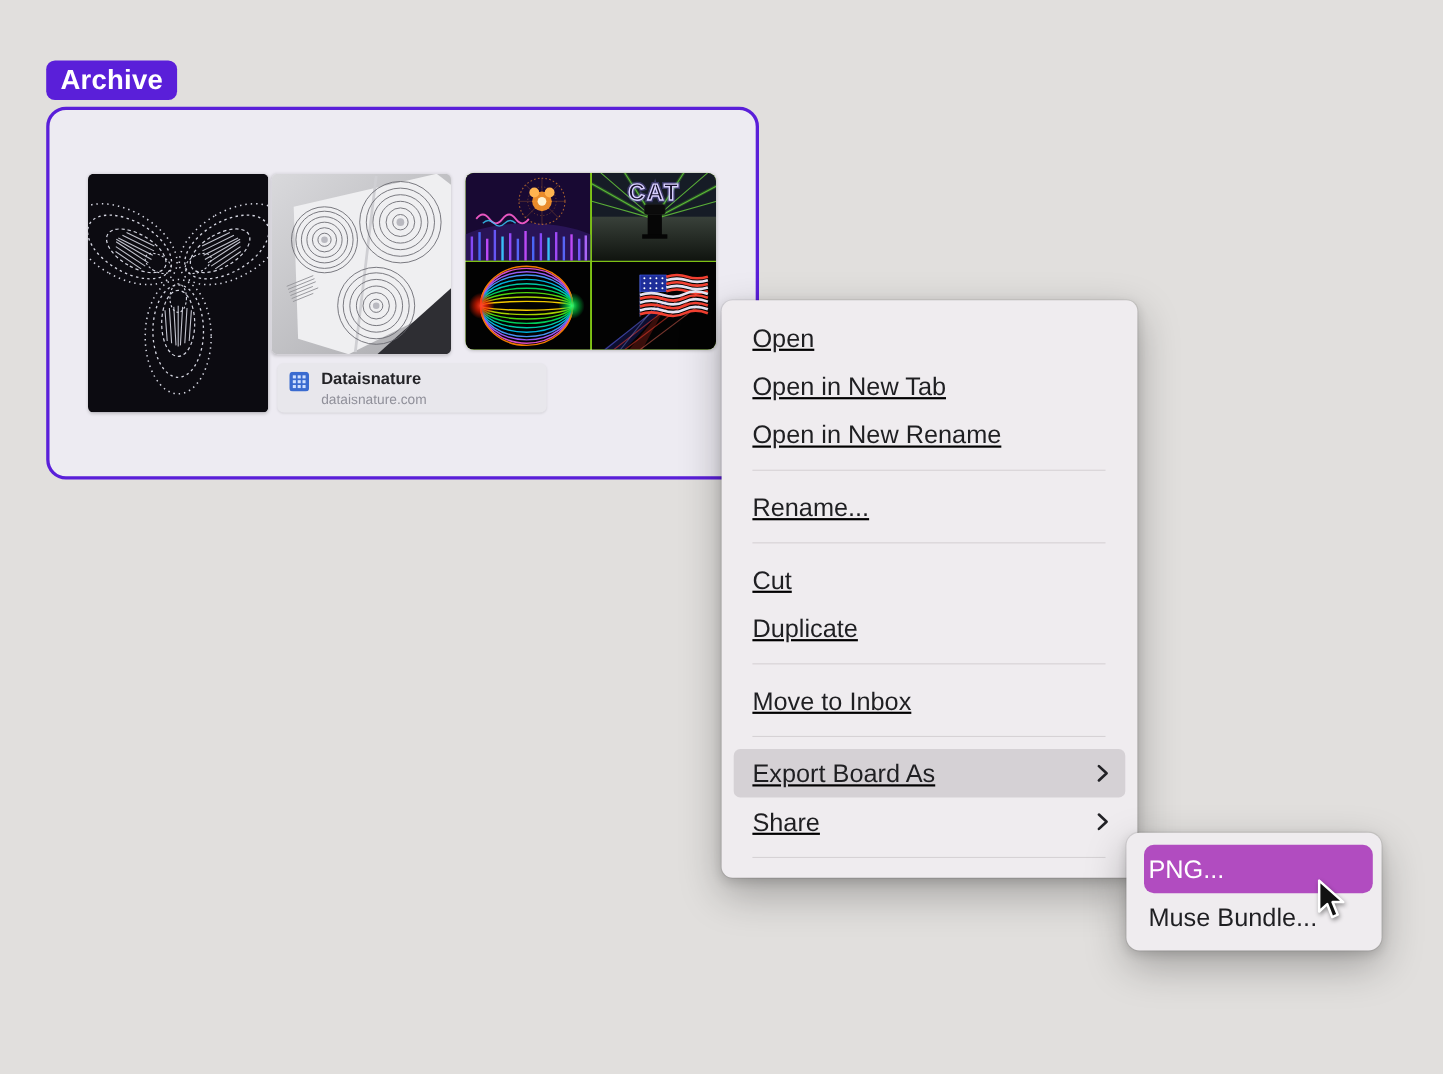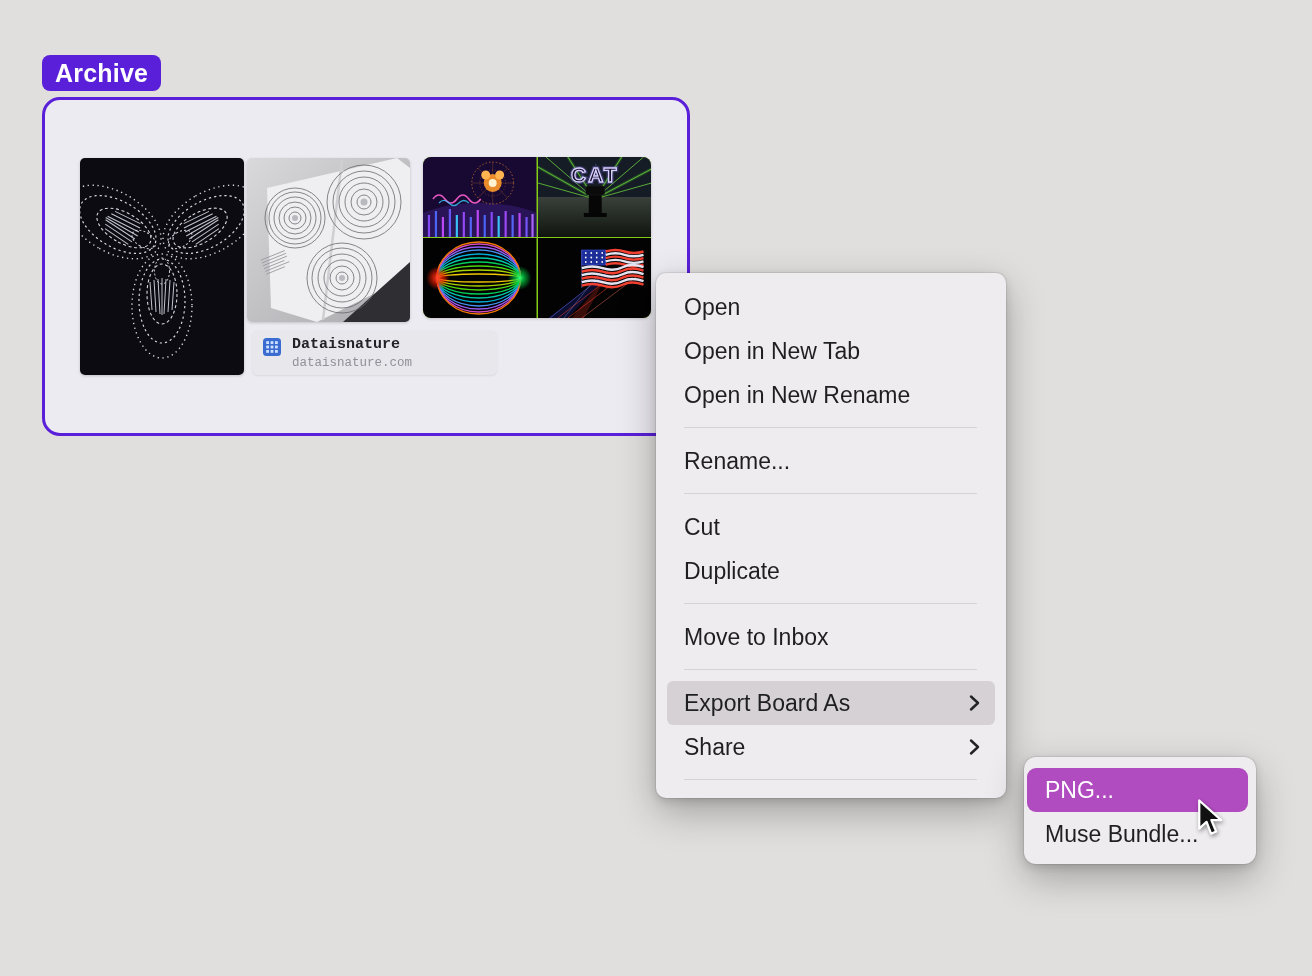--- a/index.html
+++ b/index.html
@@ -28,51 +28,51 @@
   #thumb-lasers{left:378px;top:57px;width:228px;height:161px;border-radius:8px;}
   .laser-grid{display:grid;grid-template-columns:1fr 1fr;grid-template-rows:1fr 1fr;
     gap:1px;background:#84cc16;width:100%;height:100%;}
   .laser-grid svg{width:100%;height:100%;display:block;}
   
   .link-card{
     position:absolute;left:207px;top:230px;width:245px;height:45px;
     background:#e8e7ec;border-radius:6px;box-sizing:border-box;
     padding:6px 10px 0 11px;display:flex;align-items:flex-start;
     box-shadow:0 1px 2px rgba(0,0,0,.08);
-    font-family:Liberation Mono, monospace;
   }
   .link-card .fav{flex:0 0 18px;margin-top:2px;}
   .link-card .col{margin-left:11px;min-width:0;}
   .link-title{font-size:15px;font-weight:bold;color:#232327;line-height:18px;}
   .link-url{font-size:12.5px;color:#90909a;line-height:15px;margin-top:2px;}
   
   .menu{
-    position:absolute;left:656px;top:273px;width:350px;box-sizing:border-box;
+    position:absolute;left:656px;top:273px;width:378px;box-sizing:border-box;
     background:var(--menu-bg,#efecef);border-radius:10px;
     padding:12px 0 7px 0;
     box-shadow:0 0 0 1px rgba(0,0,0,.07),0 14px 38px rgba(0,0,0,.28),0 3px 10px rgba(0,0,0,.14);
+    text-decoration:underline;
   }
   .menu-item{
     height:44px;margin:0 11px;padding:0 15px 0 17px;border-radius:6px;
     display:flex;align-items:center;
     font-size:23px;color:var(--menu-text,#1f1f22);
   }
   .menu-item.hl{background:var(--menu-highlight,#d5d1d5);}
   .mi-label{white-space:nowrap;}
   .chev{margin-left:auto;display:flex;align-items:center;}
   .menu-sep{height:1px;background:#d6d2d5;margin:10px 29px 11px 28px;}
   
   .submenu{
     position:absolute;left:1024px;top:757px;width:232px;box-sizing:border-box;
     background:var(--menu-bg,#efecef);border-radius:12px;
     padding:11px 0 8px 0;
     box-shadow:0 0 0 1px rgba(0,0,0,.07),0 14px 38px rgba(0,0,0,.28),0 3px 10px rgba(0,0,0,.14);
   }
   .sub-item{
-    height:44px;margin:0 8px 0 3px;padding:0 0 0 18px;border-radius:9px;
+    height:44px;margin:0 8px 0 16px;padding:0 0 0 4px;border-radius:9px;
     display:flex;align-items:center;font-size:23px;color:var(--menu-text,#1f1f22);
     white-space:nowrap;
   }
   .sub-item.hl{background:var(--submenu-highlight,#b14cc0);color:#fff;}
   
   .cursor{position:absolute;left:1197px;top:799px;
     filter:drop-shadow(1.5px 2.5px 2px rgba(0,0,0,.4));}
 </style>
 </head>
 <body>

